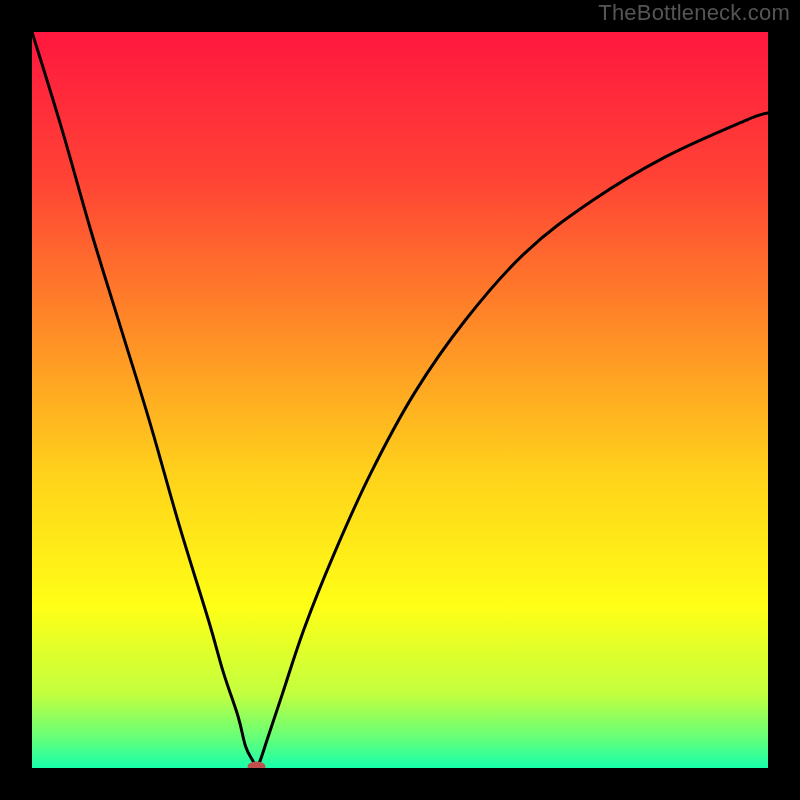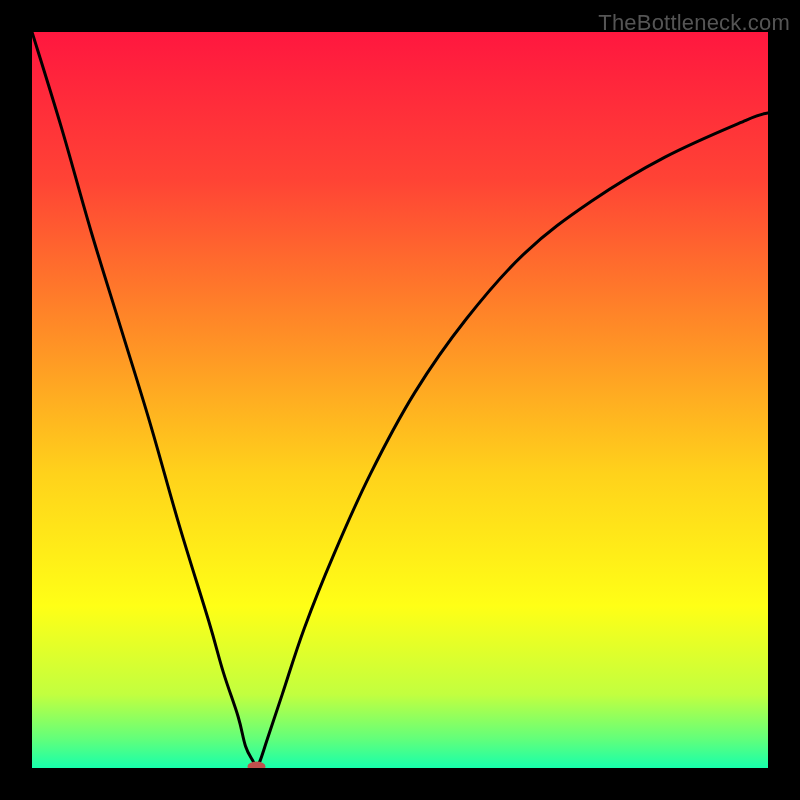--- a/index.html
+++ b/index.html
@@ -21,21 +21,21 @@
   }
   .plot {
     position: absolute;
     left: 32px;
     top: 32px;
     width: 736px;
     height: 736px;
   }
   .watermark {
     position: absolute;
-    top: 10px;
+    top: 0;
     right: 10px;
     color: #555;
     font-size: 22px;
     font-weight: 500;
     letter-spacing: 0.2px;
     user-select: none;
   }
   svg { display: block; }
 </style>
 </head>

